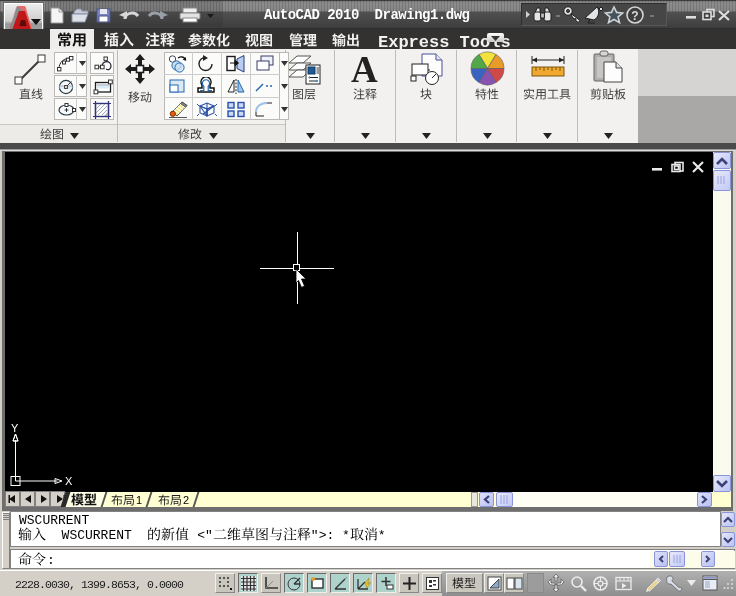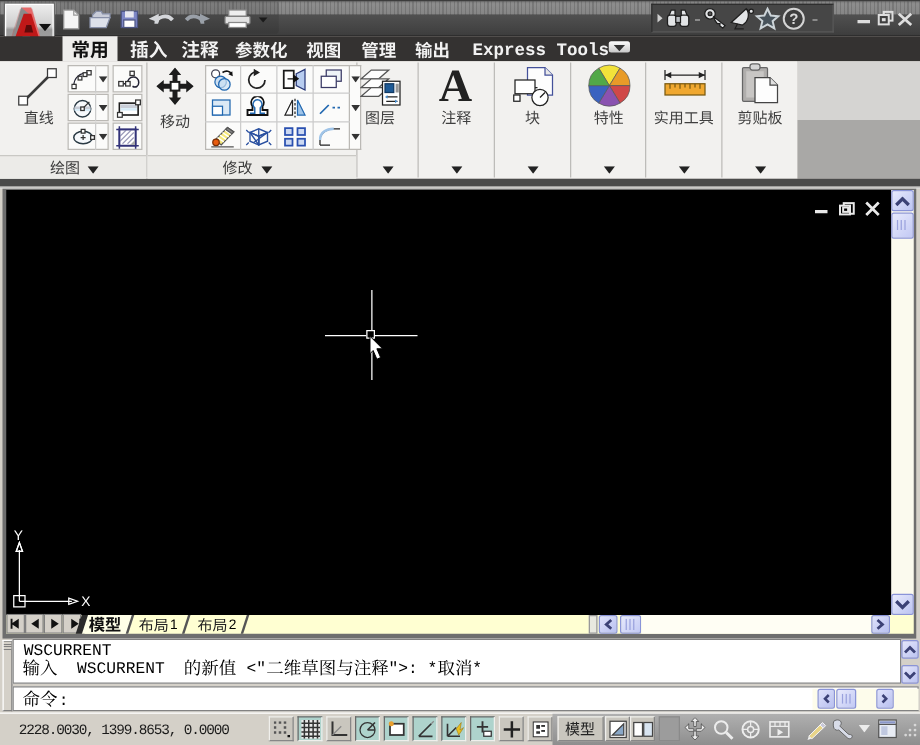--- a/index.html
+++ b/index.html
@@ -98,20 +98,21 @@
   <path d="M113 12c0-6-9-8-13-3" fill="none" stroke="#9aa0a8" stroke-width="3"></path>
   <path d="M119 8l-8-4v7z" fill="#9aa0a8"></path>
 
   <rect x="134" y="1" width="14" height="5" fill="#eee" stroke="#888"></rect>
   <rect x="131" y="6" width="20" height="6" rx="1" fill="#e2e2e2" stroke="#808080"></rect>
   <rect x="134" y="11" width="14" height="4" fill="#fff" stroke="#888"></rect>
   <path d="M158 7h7l-3.5 4z" fill="#1a1a1a"></path>
 </svg>
 </div>
 
+<div class="abs mono" style="left:264px;top:7px;font-size:14px;font-weight:bold;color:#fff;letter-spacing:-0.5px">AutoCAD 2010&nbsp;&nbsp;Drawing1.dwg</div>
 
 <div class="abs" style="left:521px;top:3px;width:146px;height:23px;background:#464646;border:1px solid #2e2e2e;border-right-color:#585858;border-bottom-color:#585858"></div>
 <div class="abs" style="left:523px;top:5px">
 <svg width="142" height="20" viewBox="0 0 142 20">
   <path d="M3 6l4 3.5L3 13z" fill="#cfcfcf"></path>
 
   <g stroke="#1e1e1e" fill="#e2e4e6">
           <path d="M12 8l2-5h3v5zM27 8l-2-5h-3v5z"></path>
           <rect x="11" y="7" width="7" height="9" rx="2"></rect>
           <rect x="21" y="7" width="7" height="9" rx="2"></rect>
@@ -217,21 +218,21 @@
         </svg>
       </div>
 <div class="abs" style="left:332px;top:33px">
         <svg style="width:28.0px;height:14px;" viewBox="0 0 2000 1000">
           <g transform="translate(0,880) scale(1,-1)" fill="#f2f2f2">
             <use href="#b8f93"></use>
             <use href="#b51fa" x="1000"></use>
           </g>
         </svg>
       </div>
-<div class="abs mono" style="left:378px;top:33px;font-size:14px;font-weight:bold;color:#f2f2f2">Express Tools</div>
+<div class="abs mono" style="left:378px;top:33px;font-size:17px;font-weight:bold;color:#f2f2f2">Express Tools</div>
 <div class="abs" style="left:487px;top:33px;width:17px;height:9px;background:linear-gradient(#fdfdfd,#c8c8c8);border-radius:2px"></div>
 <svg class="abs" style="left:491px;top:36px" width="9" height="5" viewBox="0 0 9 5">
         <path d="M0 0h9L4.5 5z" fill="#333"></path>
       </svg>
 
 
 <div class="abs" style="left:0;top:49px;width:638px;height:94px;background:#f2f1ef"></div>
 <div class="abs" style="left:638px;top:49px;width:98px;height:47px;background:#d5d4d2"></div>
 <div class="abs" style="left:638px;top:96px;width:98px;height:47px;background:#a9a8a6"></div>
 <div class="abs" style="left:0;top:143px;width:736px;height:6px;background:#4a4a4a"></div>

